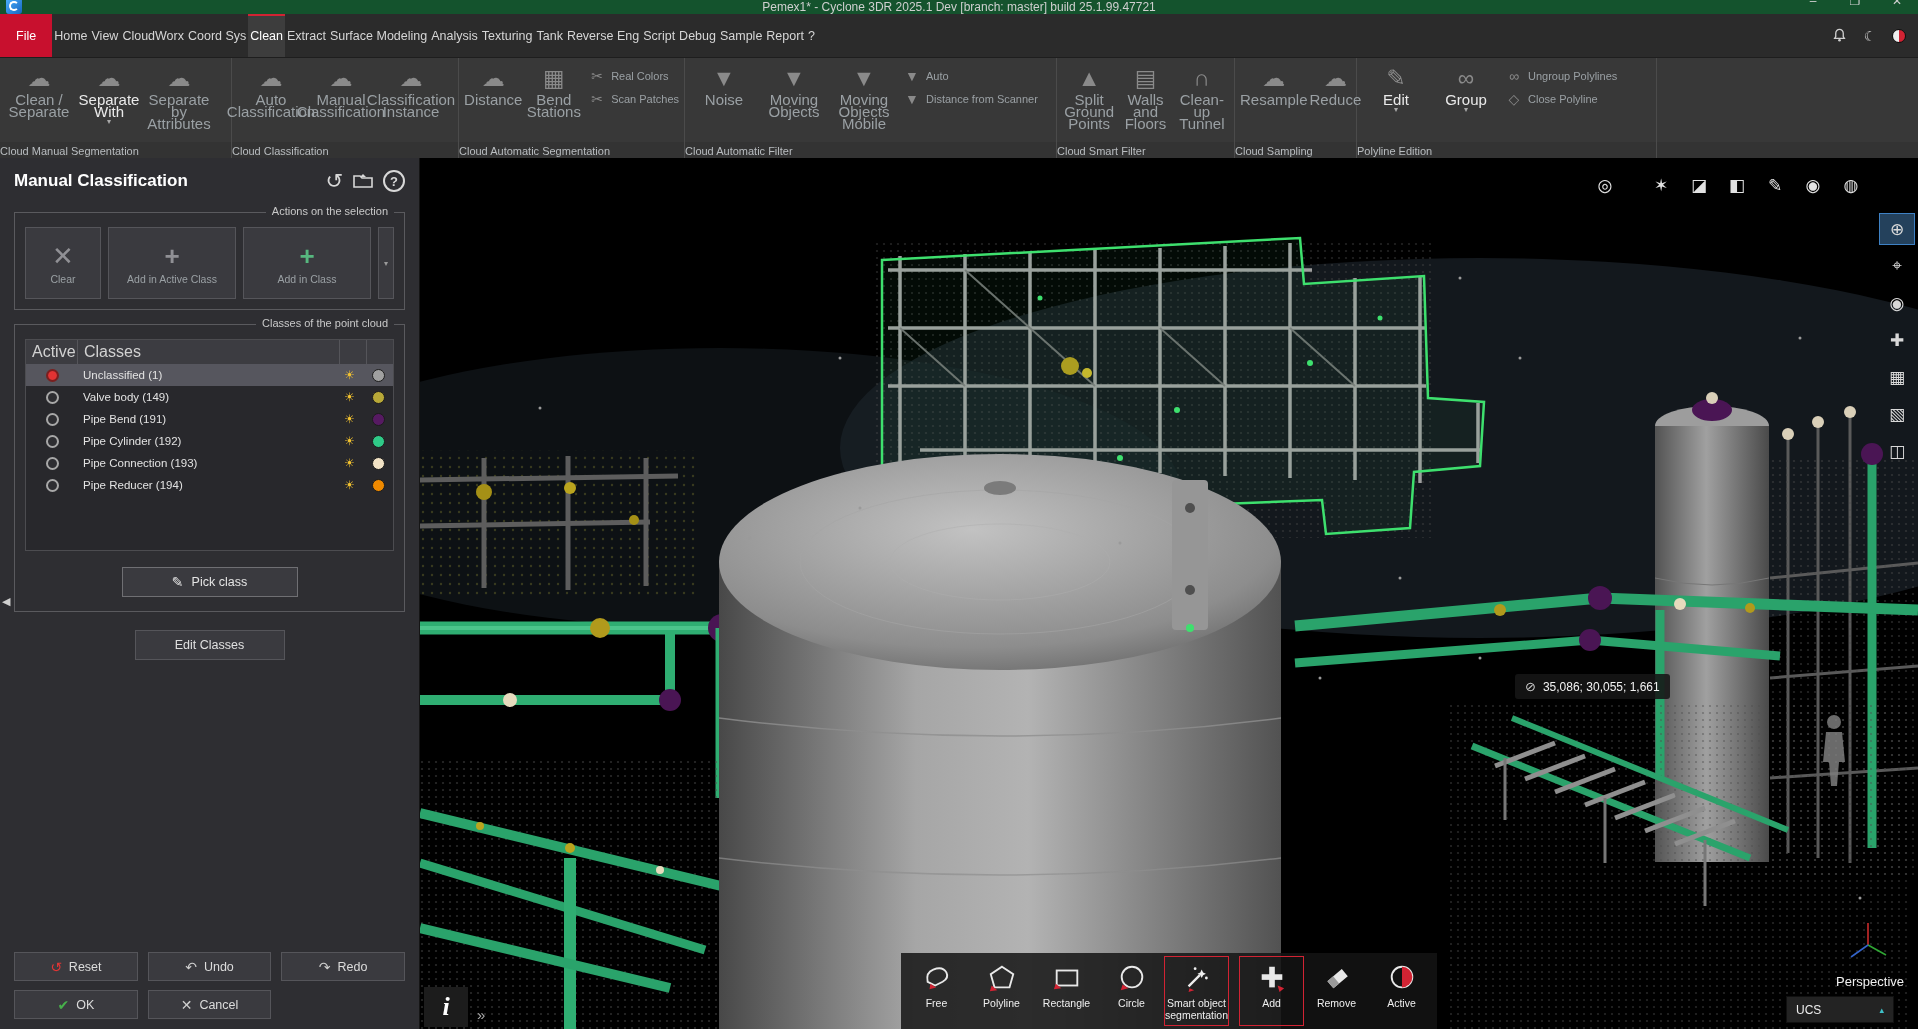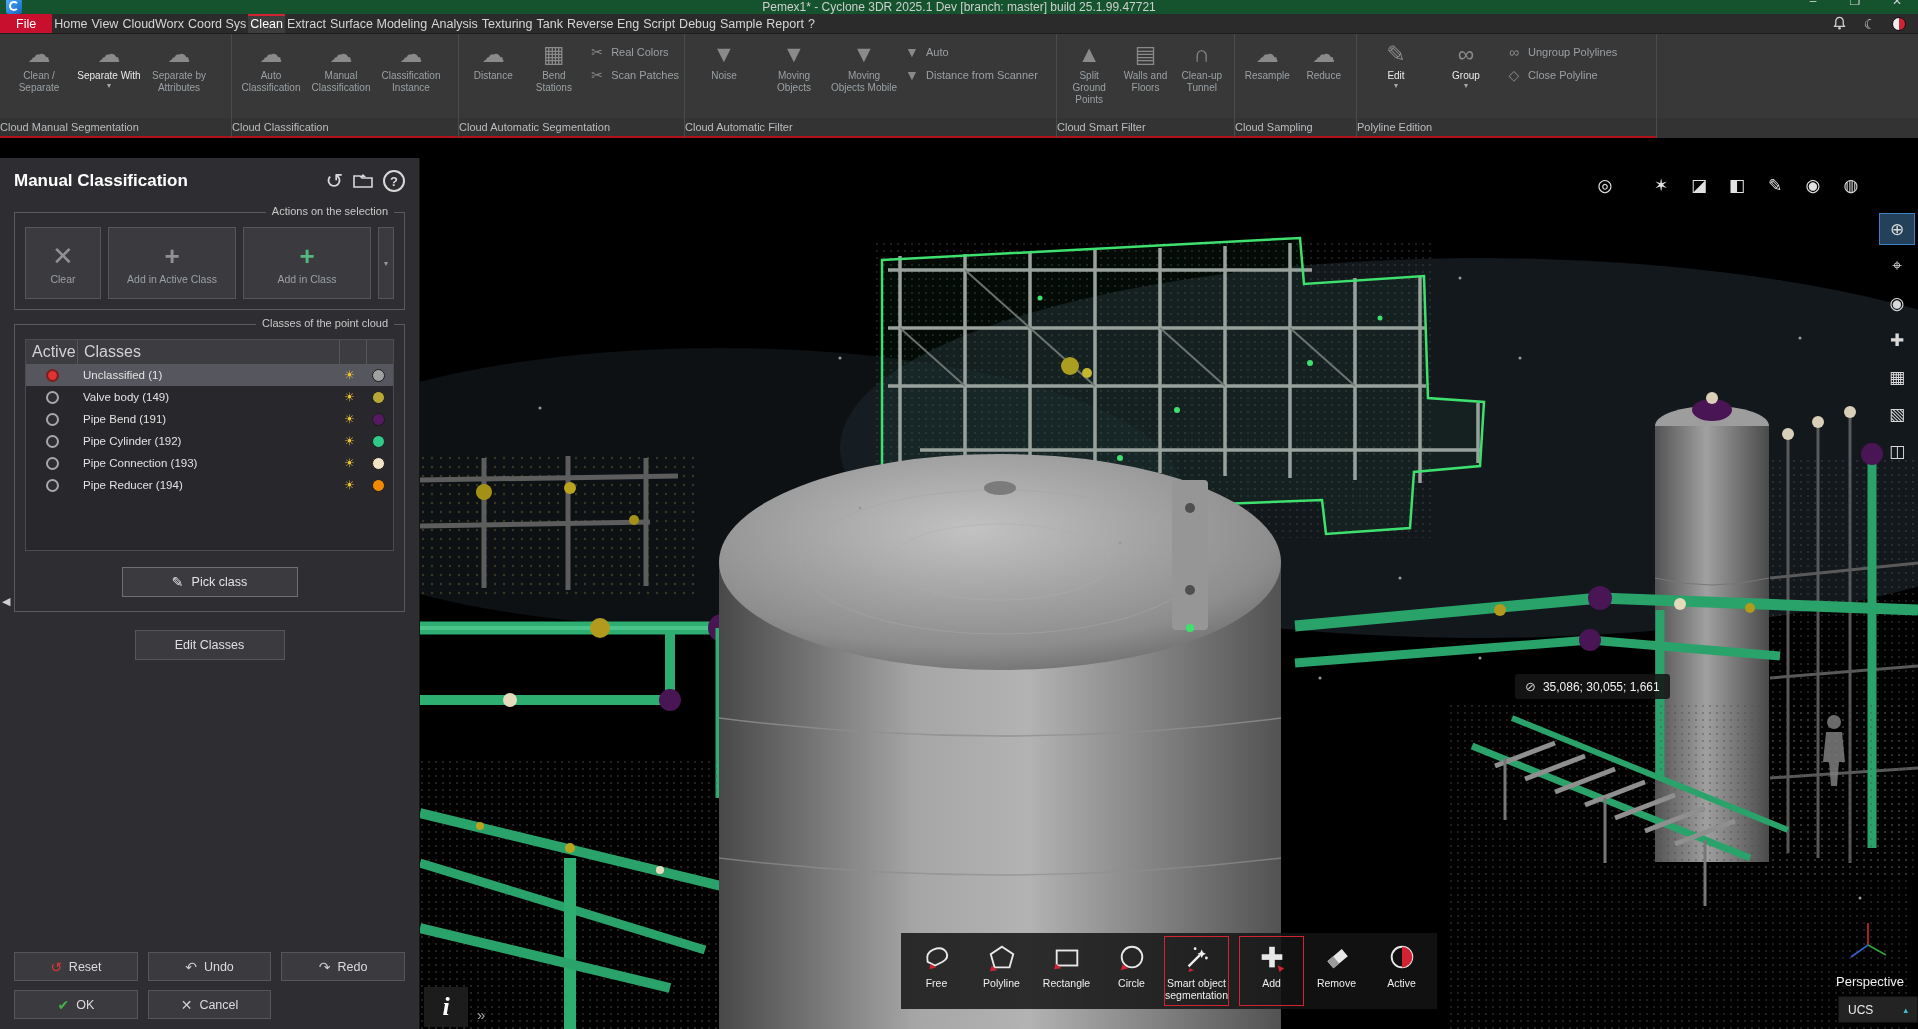--- a/index.html
+++ b/index.html
@@ -8,36 +8,36 @@
 
   
   .titlebar{height:14px;background:#14532d;display:flex;align-items:flex-end;position:relative}
   .tb-logo{width:16px;height:16px;margin-left:6px;border-radius:3px;background:linear-gradient(135deg,#4db2ff,#1565c0);position:relative;z-index:2}
   .tb-logo::after{content:"";position:absolute;inset:3px;border:2px solid #fff;border-right-color:transparent;border-radius:50%}
   .tb-title{position:absolute;left:0;right:0;text-align:center;font-size:12px;color:#cfcfcf}
   .tb-btns{margin-left:auto;display:flex;z-index:2}
   .tb-btn{width:42px;height:26px;display:flex;align-items:center;justify-content:center;font-size:12px;color:#cfcfcf}
 
   
-  .menubar{height:20px;background:#2b2b2b;display:flex;align-items:stretch;border-bottom:1px solid #1e1e1e}
+  .menubar{height:44px;background:#2b2b2b;display:flex;align-items:stretch;border-bottom:1px solid #1e1e1e}
   .mtabs{display:flex}
   .mtab{padding:0 2px;font-size:12.5px;color:#d6d6d6;display:flex;align-items:center;white-space:nowrap}
   .mtab.file{background:#c8102e;color:#fff;padding:0 16px}
   .mtab.active{background:#3d3d3d;box-shadow:inset 0 2px 0 #d22333;color:#fff}
   .menu-icons{margin-left:auto;display:flex;align-items:center;gap:13px;padding-right:12px}
   .mi{width:18px;height:18px;display:flex;align-items:center;justify-content:center;color:#cfcfcf;font-size:14px}
   .palette{width:14px;height:14px;border-radius:50%;background:conic-gradient(#d22333 0 50%,#eee 50% 100%);border:1px solid #111}
 
   
   .ribbon{height:104px;background:#383838;display:flex;overflow:hidden}
   .rgroup{border-right:1px solid #4b4b4b;display:flex;flex-direction:column;flex:none}
   .rbody{flex:1;display:flex;align-items:flex-start;padding:4px 5px 0;gap:2px}
   .rbig{width:68px;display:flex;flex-direction:column;align-items:center;text-align:center;padding-top:2px}
   .ric{font-size:23px;color:#8a8a8a;line-height:28px;height:28px}
-  .rlb{font-size:10px;color:#9aa0a4;line-height:12px;margin-top:2px}
+  .rlb{font-size:15px;color:#9aa0a4;line-height:12px;margin-top:2px}
   .rcaret{font-size:8px;color:#a9a9a9;line-height:8px}
   .rbig.on .rlb{color:#eaeaea}
   .rsmallcol{display:flex;flex-direction:column;gap:7px;padding-top:6px;margin-left:4px}
   .rsmall{display:flex;align-items:center;gap:6px;font-size:11px;color:#9aa0a4;white-space:nowrap}
   .rsic{font-size:14px;color:#8a8a8a;width:16px;text-align:center}
   .rlabel{height:20px;font-size:11px;color:#b9bdc0;text-align:left;line-height:19px;background:#333;border-bottom:2px solid #b01218;white-space:nowrap;overflow:hidden}
   .rfill{flex:1;display:flex;flex-direction:column}
   .rfill .rlabel{border-bottom:2px solid transparent;background:#333}
 
   
@@ -88,31 +88,31 @@
   .viewport{flex:1;position:relative;background:#000;overflow:hidden}
   .scene{position:absolute;inset:0;width:100%;height:100%}
   .vp-topright{position:absolute;top:12px;right:52px;display:flex;gap:8px;align-items:center}
   .vtool{width:30px;height:30px;display:flex;align-items:center;justify-content:center;color:#e2e2e2;font-size:17px}
   .vtool:first-child{margin-right:18px}
   .vp-right{position:absolute;top:56px;right:4px;display:flex;flex-direction:column;gap:7px}
   .vrtool{width:34px;height:30px;display:flex;align-items:center;justify-content:center;color:#d8d8d8;font-size:17px}
   .vrtool.sel{background:#24415c;outline:1px solid #3e81c4}
   .coord-tip{position:absolute;left:1095px;top:516px;background:rgba(22,22,22,.88);border-radius:3px;padding:5px 10px;display:flex;align-items:center;gap:7px;font-size:12px;color:#f2f2f2;white-space:nowrap}
   .coord-ic{color:#cfcfcf;font-size:13px}
-  .sel-toolbar{position:absolute;left:50%;transform:translateX(-50%);bottom:20px;background:rgba(20,20,20,.85);display:flex;align-items:stretch;padding:4px;gap:2px}
+  .sel-toolbar{position:absolute;left:50%;transform:translateX(-50%);bottom:0;background:rgba(20,20,20,.85);display:flex;align-items:stretch;padding:4px;gap:2px}
   .sbtn{width:63px;display:flex;flex-direction:column;align-items:center;padding:6px 2px 4px;gap:4px}
   .sbtn svg{width:30px;height:30px;flex:none}
   .slbl{font-size:10.5px;color:#efefef;text-align:center;line-height:12px}
   .sbtn.red{outline:1px solid #d22333}
   .sbtn.gap{margin-left:10px}
   .vp-info{position:absolute;left:4px;bottom:2px;display:flex;align-items:flex-end;gap:9px}
   .info-i{width:44px;height:40px;background:#1c1c1c;display:flex;align-items:center;justify-content:center;font-family:"Liberation Serif","DejaVu Serif",serif;font-style:italic;font-weight:bold;font-size:26px;color:#fff}
   .info-more{color:#aaa;font-size:15px;padding-bottom:4px}
   .vp-proj{position:absolute;right:14px;bottom:40px;font-size:13px;color:#f0f0f0}
-  .ucs{position:absolute;right:0;bottom:6px;width:80px;height:27px;background:#232323;border:1px solid #101010;display:flex;align-items:center;justify-content:space-between;padding:0 9px;font-size:12px;color:#eee}
+  .ucs{position:absolute;right:24px;bottom:6px;width:108px;height:27px;background:#232323;border:1px solid #101010;display:flex;align-items:center;justify-content:space-between;padding:0 9px;font-size:12px;color:#eee}
   .ucs-caret{color:#3fc1c9;font-size:9px}
   .axis-triad{position:absolute;right:28px;bottom:66px;width:44px;height:44px;opacity:.9}
 </style>
 </head>
 <body>
 
 <div class="titlebar">
   <div class="tb-logo"></div>
   <div class="tb-title">Pemex1* - Cyclone 3DR 2025.1 Dev [branch: master] build 25.1.99.47721</div>
   <div class="tb-btns">

